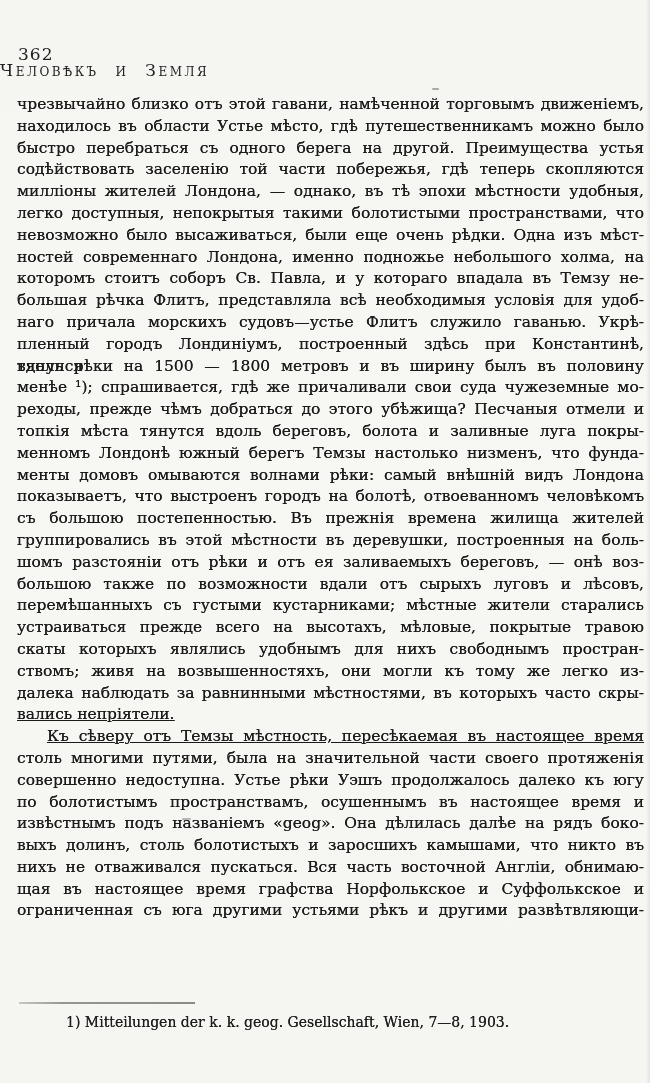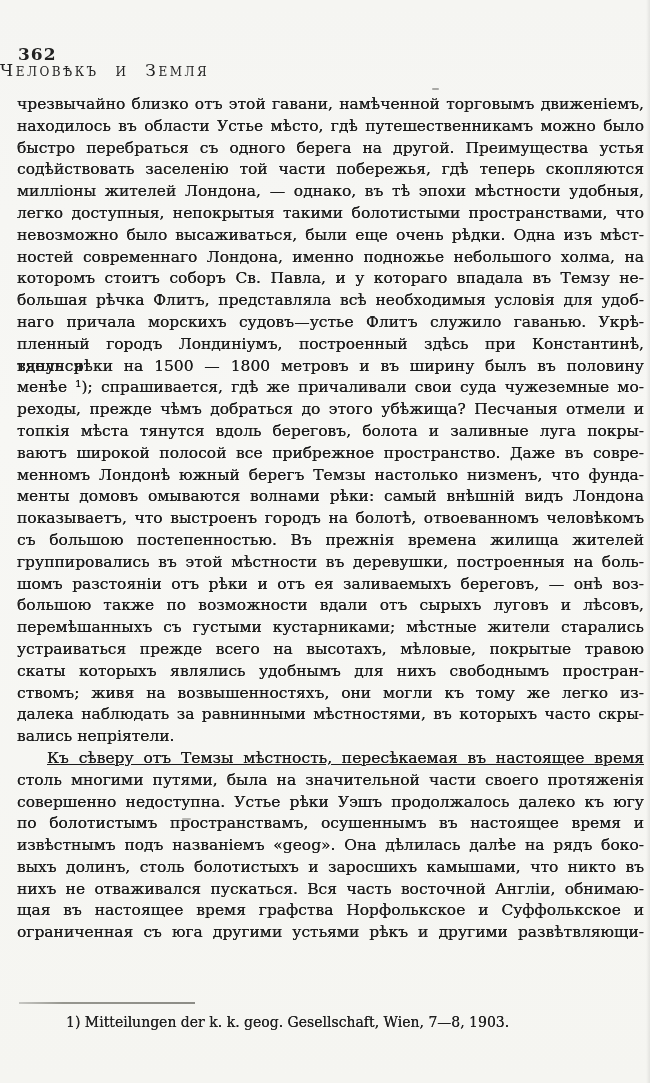--- a/index.html
+++ b/index.html
@@ -8,42 +8,42 @@
     width:650px;height:1083px;
     background:#f6f6f3;
     background-image:linear-gradient(180deg,#f5f5f2 0%,#f7f7f4 40%,#f5f5f1 100%);
     overflow:hidden;
     font-family:"DejaVu Serif","Liberation Serif",serif;
     color:#1b1b1b;
   }
   
   .page-number{
     position:absolute;top:44px;left:18px;
-    font-size:17px;letter-spacing:1px;color:#222;font-weight:bold;
+    font-size:17px;letter-spacing:1px;color:#222;
   }
   .running-title{
     position:absolute;top:60px;left:0;width:640px;
     text-align:left;
     font-variant:small-caps;
     font-size:17px;letter-spacing:2.5px;word-spacing:9px;
     color:#222;
   }
   
   .body-text{
     position:absolute;top:94px;left:5px;width:639px;
     font-size:15.5px;line-height:21.8px;
     text-shadow:0 0 0.4px #2a2a2a;
   }
   .line{
     text-align:justify;
     text-align-last:justify;
     white-space:normal;
     height:21.8px;overflow:visible;margin-left:12px;
   }
-  .line.para-end{text-align-last:left;}
+  .line.para-end{text-align-last:left;text-decoration:underline;}
   .line.indent{text-indent:30px;text-decoration:underline;}
   
   .footnote-rule{
     position:absolute;top:1002px;left:19px;width:176px;height:2px;
     background:linear-gradient(to right,#c7c7c3 0%,#96968f 25%,#8c8c86 100%);
   }
   .footnote-text{
     position:absolute;top:1012px;left:5px;width:630px;
     font-size:14px;line-height:20px;color:#1e1e1e;
     text-shadow:0 0 0.3px #2a2a2a;
@@ -77,21 +77,20 @@
       <div class="line">невозможно было высаживаться, были еще очень рѣдки. Одна изъ мѣст-</div>
       <div class="line">ностей современнаго Лондона, именно подножье небольшого холма, на</div>
       <div class="line">которомъ стоитъ соборъ Св. Павла, и у котораго впадала въ Темзу не-</div>
       <div class="line">большая рѣчка Флитъ, представляла всѣ необходимыя условія для удоб-</div>
       <div class="line">наго причала морскихъ судовъ—устье Флитъ служило гаванью. Укрѣ-</div>
       <div class="line">пленный городъ Лондиніумъ, построенный здѣсь при Константинѣ, тянулся</div>
       <div class="line">вдоль рѣки на 1500 — 1800 метровъ и въ ширину былъ въ половину</div>
       <div class="line">менѣе ¹); спрашивается, гдѣ же причаливали свои суда чужеземные мо-</div>
       <div class="line">реходы, прежде чѣмъ добраться до этого убѣжища? Песчаныя отмели и</div>
       <div class="line">топкія мѣста тянутся вдоль береговъ, болота и заливные луга покры-</div>
-      <div class="line">ваютъ широкой полосой все прибрежное пространство. Даже въ совре-</div>
       <div class="line">менномъ Лондонѣ южный берегъ Темзы настолько низменъ, что фунда-</div>
       <div class="line">менты домовъ омываются волнами рѣки: самый внѣшній видъ Лондона</div>
       <div class="line">показываетъ, что выстроенъ городъ на болотѣ, отвоеванномъ человѣкомъ</div>
       <div class="line">съ большою постепенностью. Въ прежнія времена жилища жителей</div>
       <div class="line">группировались въ этой мѣстности въ деревушки, построенныя на боль-</div>
       <div class="line">шомъ разстояніи отъ рѣки и отъ ея заливаемыхъ береговъ, — онѣ воз-</div>
       <div class="line">большою также по возможности вдали отъ сырыхъ луговъ и лѣсовъ,</div>
       <div class="line">перемѣшанныхъ съ густыми кустарниками; мѣстные жители старались</div>
       <div class="line">устраиваться прежде всего на высотахъ, мѣловые, покрытые травою</div>
       <div class="line">скаты которыхъ являлись удобнымъ для нихъ свободнымъ простран-</div>

